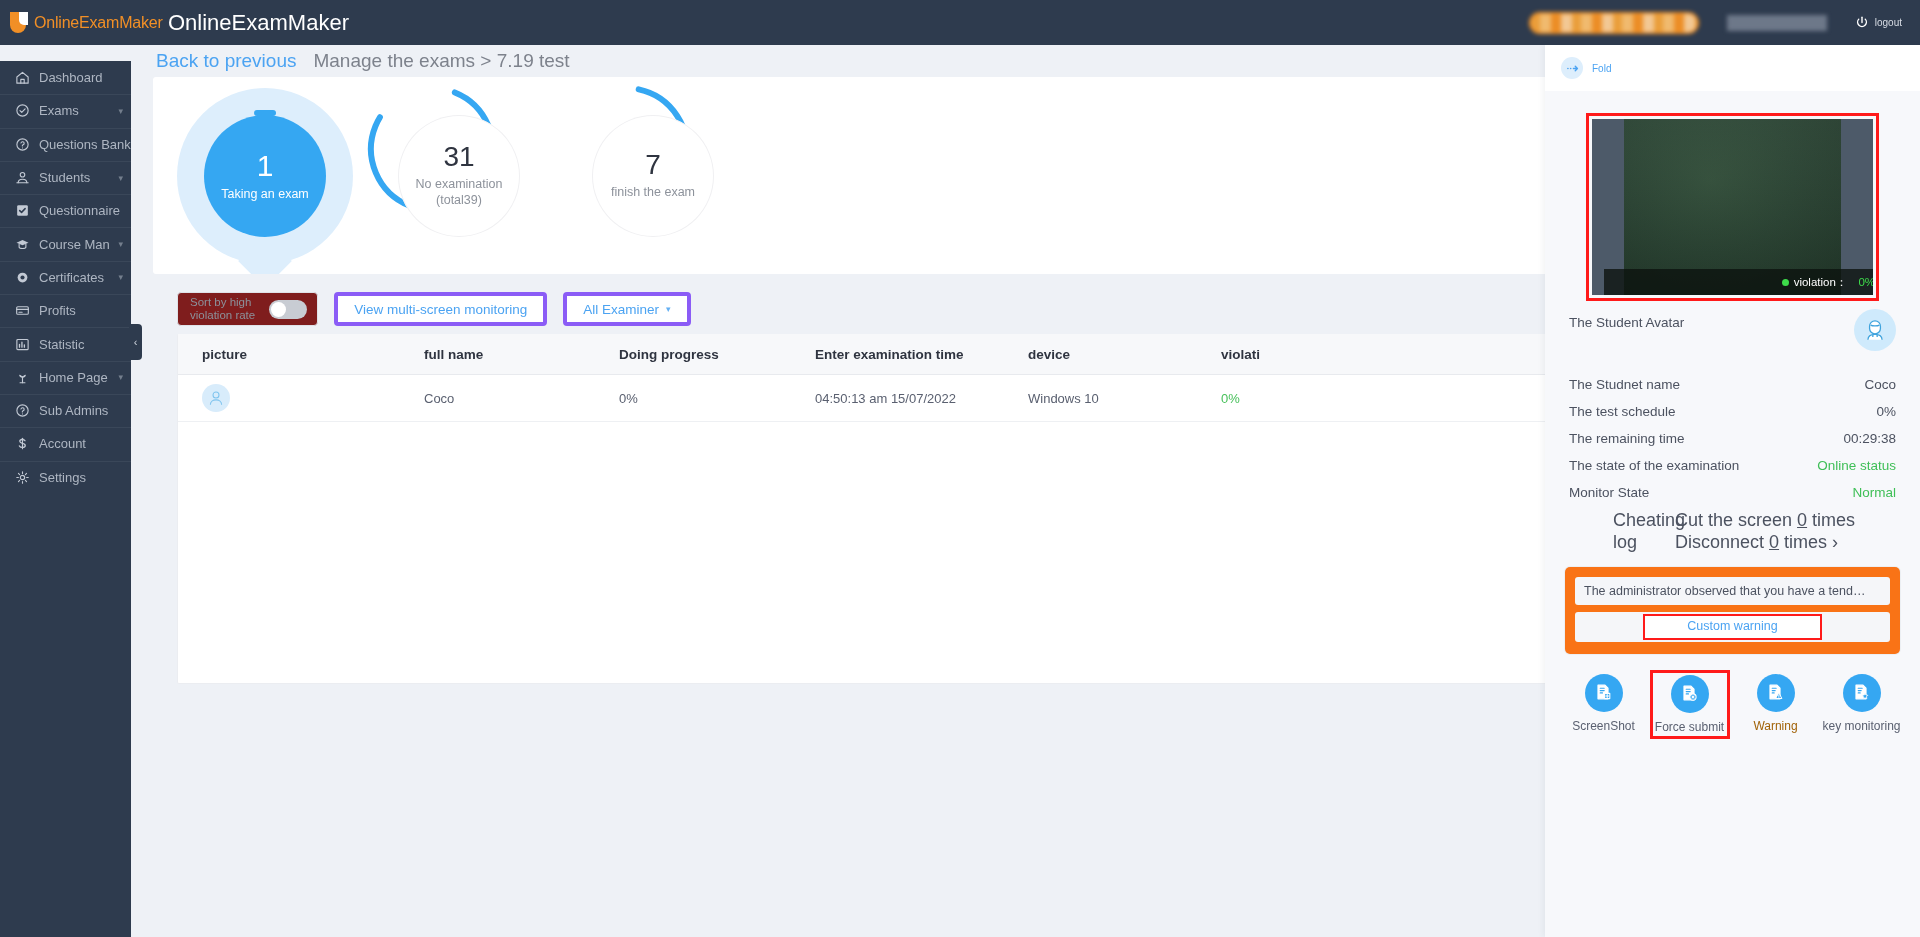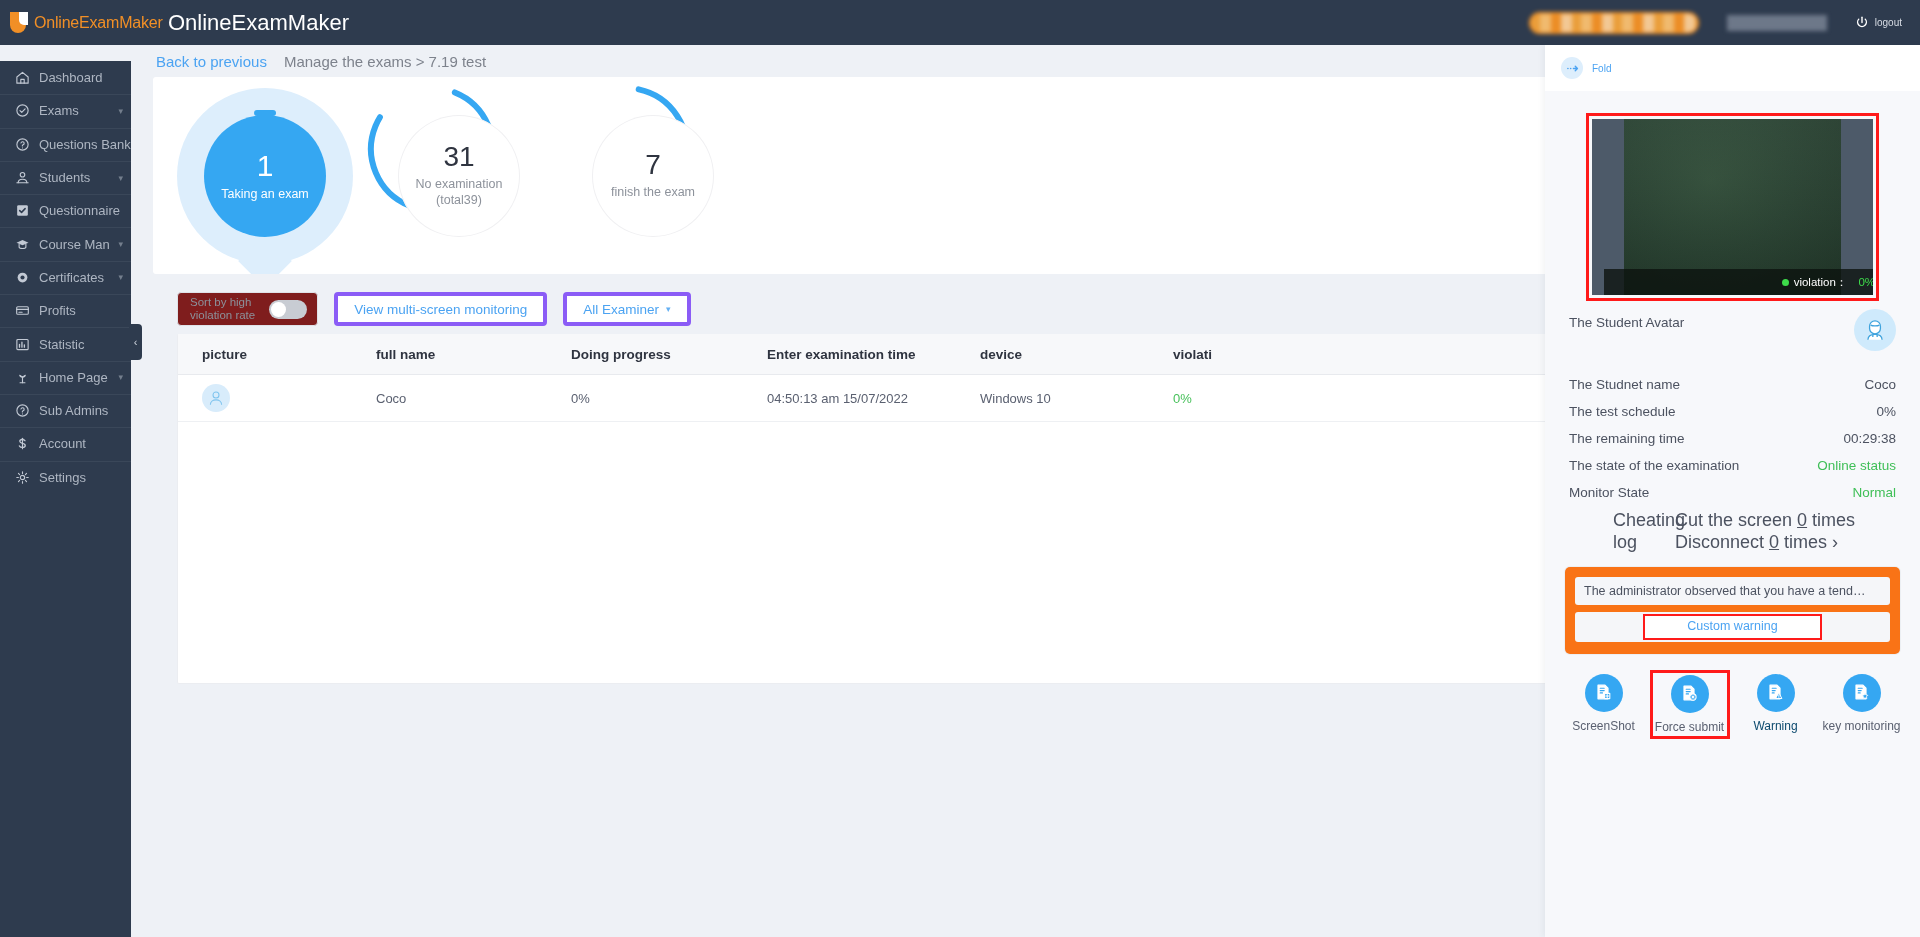--- a/index.html
+++ b/index.html
@@ -83,21 +83,21 @@
     color: #cfd5de; font-size: 11px; cursor: pointer; z-index: 5;
   }
 
   
   .main {
     position: absolute; top: 45px; left: 131px; width: 1789px; height: 892px;
     background: #eef1f6; overflow: hidden;
   }
   .breadcrumb {
     height: 32px; display: flex; align-items: center; gap: 17px;
-    padding-left: 25px; font-size: 15px; color: #8a8f98;
+    padding-left: 25px; font-size: 19px; color: #8a8f98;
   }
   .crumb-back { color: #4ba3f2; cursor: pointer; }
   .crumb-rest { color: #7d828c; }
 
   .content-wrap { padding: 0 0 0 22px; }
 
   .stats-card {
     background: #fff; height: 197px; border-radius: 3px; position: relative;
     margin-right: 0; width: 1900px;
     overflow: hidden;
@@ -177,21 +177,21 @@
     display: flex; align-items: center; height: 41px;
     background: #f7f8fa; font-size: 13.5px; color: #2f3440; font-weight: bold;
     border-bottom: 1px solid #e8eaee;
   }
   .trow {
     display: flex; align-items: center; height: 47px;
     font-size: 13px; color: #5a6070; border-bottom: 1px solid #eef0f3;
     background: #fff;
   }
   .c-pic   { width: 198px; padding-left: 24px; }
-  .c-name  { width: 195px; }
+  .c-name  { width: 195px; margin-left: 48px; }
   .c-prog  { width: 196px; }
   .c-time  { width: 213px; }
   .c-dev   { width: 193px; }
   .c-viol  { width: 160px; }
   .avatar-sm {
     width: 28px; height: 28px; border-radius: 50%; background: #d8ecfb;
     display: flex; align-items: center; justify-content: center;
   }
   .viol-ok { color: #49c15c; }
 
@@ -278,21 +278,21 @@
   .action {
     display: flex; flex-direction: column; align-items: center; gap: 7px;
     cursor: pointer; padding: 4px 4px; width: 80px;
   }
   .action.boxed { border: 3px solid #ff1a1a; padding: 2px 2px; }
   .act-circle {
     width: 38px; height: 38px; border-radius: 50%; background: #35a7f2;
     display: flex; align-items: center; justify-content: center;
   }
   .act-lbl { font-size: 12px; color: #5a6070; white-space: nowrap; }
-  .act-lbl.blue { color: #0c4a6e; }
+  .act-lbl.blue { color: #a16207; }
 </style>
 </head>
 <body>
 
 <div class="topbar">
   <div class="brand-logo">
     <span class="logo-mark"></span>
     <span class="brand-text">OnlineExamMaker</span>
   </div>
   <div class="app-title">OnlineExamMaker</div>

